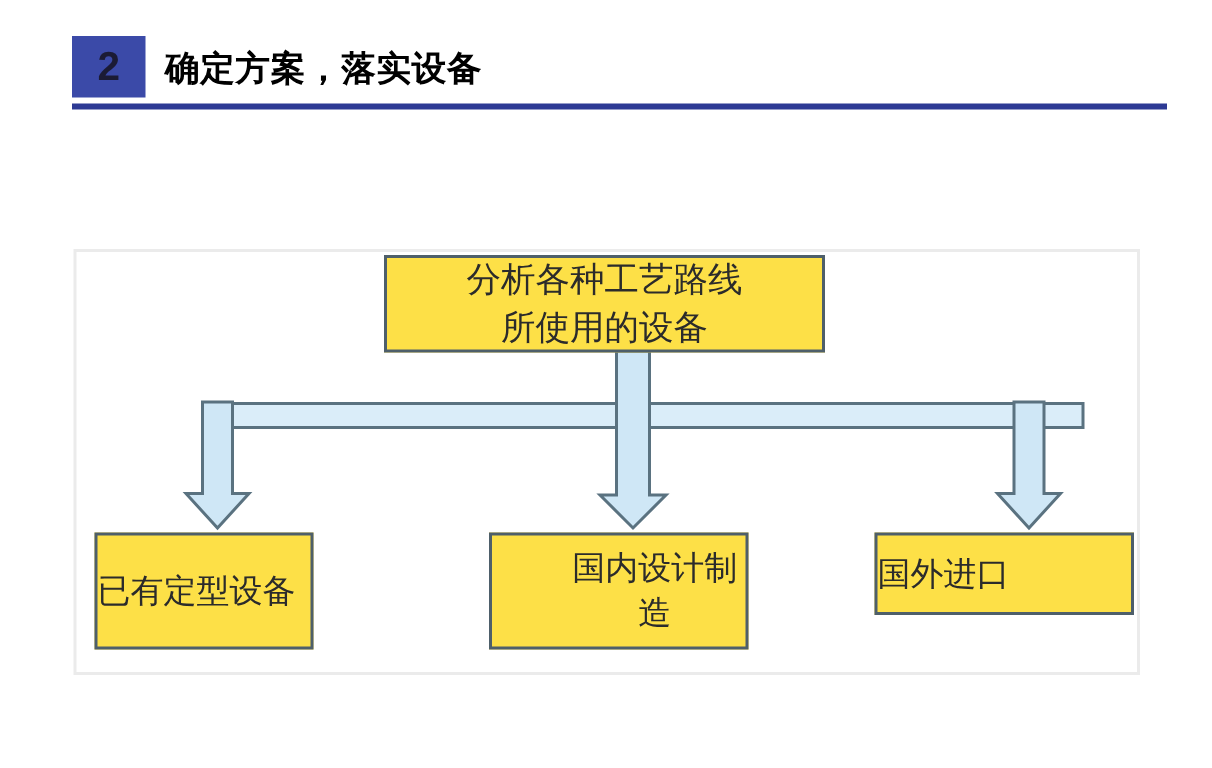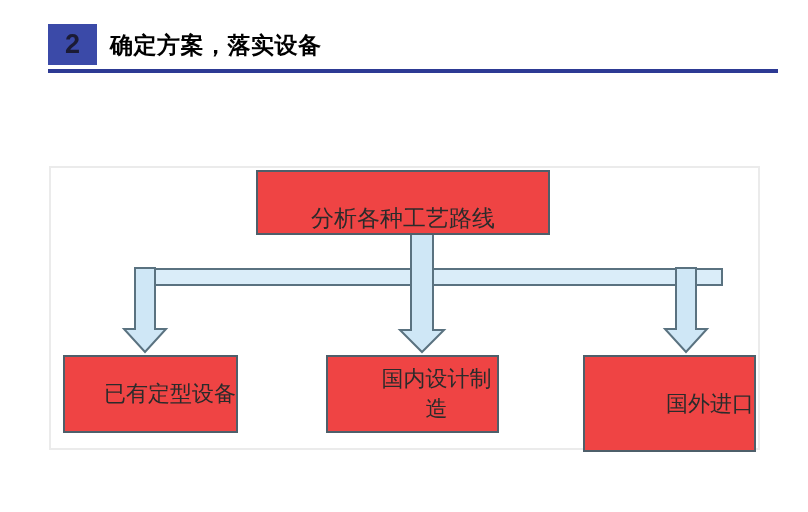--- a/index.html
+++ b/index.html
@@ -42,36 +42,36 @@
     box-sizing: border-box;
     background: #ffffff;
   }
   svg.connectors {
     position: absolute; left: 0; top: 0;
     width: 808px; height: 512px;
     pointer-events: none;
   }
   .node {
     position: absolute;
-    background: #ef4444;
+    background: #fde047;
     border: 2px solid #4e5f6a;
     box-sizing: border-box;
-    display: flex; align-items: center; justify-content: flex-end;
+    display: flex; align-items: center; justify-content: space-between;
     text-align: center;
     font-family: Liberation Serif, serif;
     color: #2b2b2b;
   }
   .node-root {
     left: 256px; top: 170px; width: 294px; height: 65px;
     font-size: 23px; line-height: 29px;
     flex-direction: column;
   }
-  .node-c1 { left: 63px;  top: 355px; width: 175px; height: 78px; font-size: 22px; }
+  .node-c1 { left: 63px;  top: 355px; width: 146px; height: 78px; font-size: 22px; }
   .node-c2 { left: 326px; top: 355px; width: 173px; height: 78px; font-size: 22px; padding-left: 48px; }
-  .node-c3 { left: 583px; top: 355px; width: 173px; height: 97px; font-size: 22px; }
+  .node-c3 { left: 583px; top: 355px; width: 173px; height: 55px; font-size: 22px; }
 </style>
 </head>
 <body>
 
 <div>
 
   <header>
     <div class="chip">2</div>
     <h1 class="title">确定方案，落实设备</h1>
     <div class="underline"></div>
@@ -85,20 +85,21 @@
 
     <polygon points="135,268 155,268 155,329 166,329 145,352 124,329 135,329" stroke="#5a7280" stroke-width="2" stroke-linejoin="miter" fill="#cfe7f6"></polygon>
 
     <polygon points="411,234 433,234 433,330 444,330 422,352 400,330 411,330" stroke="#5a7280" stroke-width="2" stroke-linejoin="miter" fill="#cfe7f6"></polygon>
 
     <polygon points="676,268 696,268 696,329 707,329 686,352 665,329 676,329" stroke="#5a7280" stroke-width="2" stroke-linejoin="miter" fill="#cfe7f6"></polygon>
   </svg>
 
   <div class="node node-root">
     <span>分析各种工艺路线</span>
+    <span>所使用的设备</span>
   </div>
 
   <div class="node node-c1">已有定型设备</div>
 
   <div class="node node-c2">国内设计制造</div>
 
   <div class="node node-c3">国外进口</div>
 
 </div>
 

